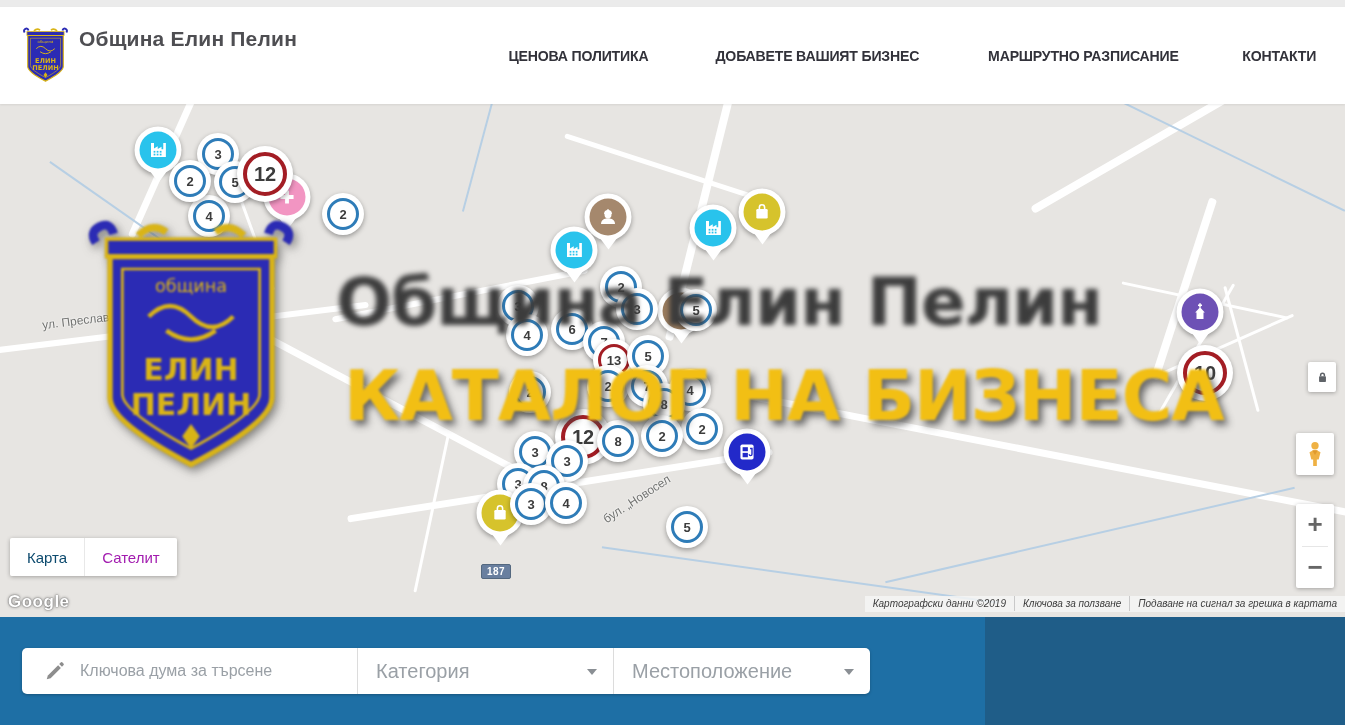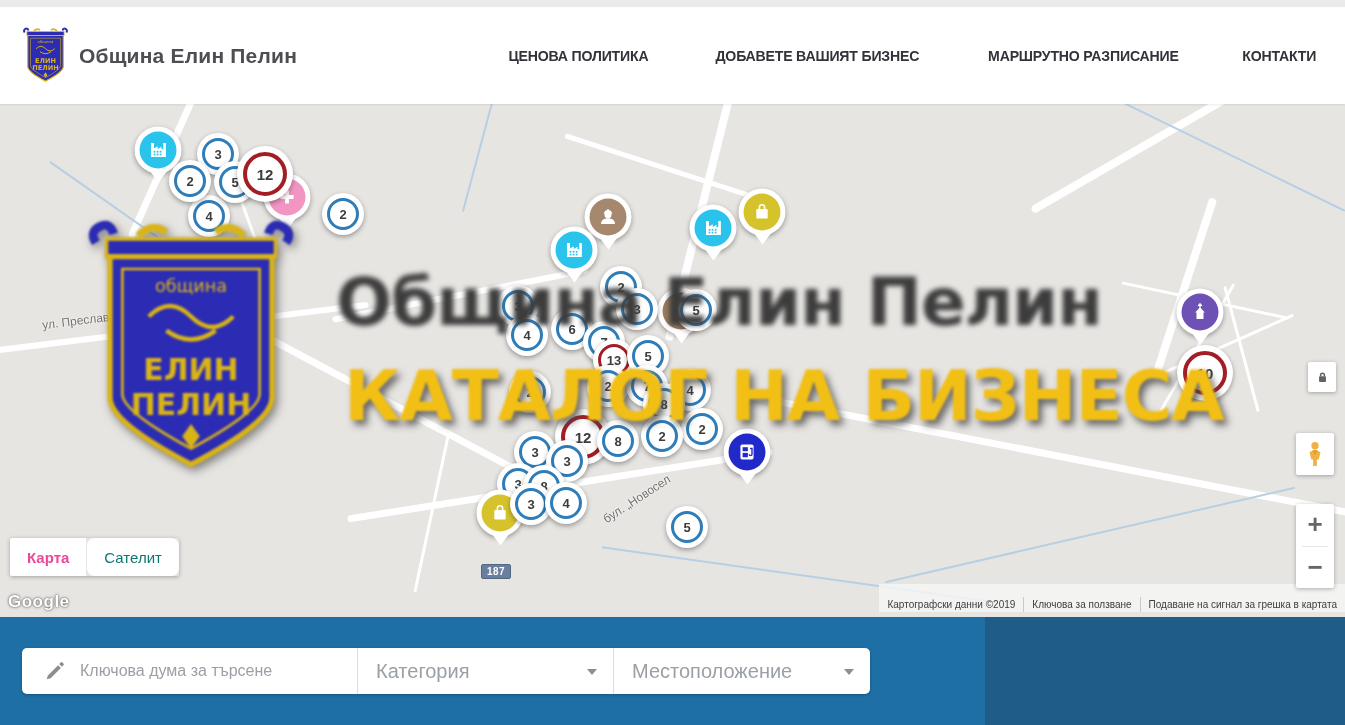--- a/index.html
+++ b/index.html
@@ -3,21 +3,21 @@
 <meta charset="utf-8">
 <style>
   * { margin:0; padding:0; box-sizing:border-box; }
   html,body { width:1345px; height:725px; font-family:"Liberation Sans","DejaVu Sans",sans-serif; }
   .screen { position:relative; width:1345px; height:725px; overflow:hidden; background:#fff; }
 
   
   .topstrip { position:absolute; left:0; top:0; width:100%; height:7px; background:#ebebeb; z-index:70; }
   .header { position:absolute; left:0; top:7px; width:100%; height:97px; background:#ffffff; z-index:70;
             display:flex; align-items:center; box-shadow:0 1px 2px rgba(0,0,0,.08); }
-  .brand { display:flex; align-items:center; gap:10px; margin-left:22px; }
+  .brand { display:flex; gap:10px; margin-left:22px; }
   .brand-crest { width:47px; height:58px; flex:0 0 auto; }
   .brand-title { font-size:21px; font-weight:bold; color:#4e4e52; letter-spacing:.2px; }
   .brand-sub   { font-size:18px; font-weight:bold; color:#e5b117; letter-spacing:.4px; margin-top:1px; }
   .nav { margin-left:auto; margin-right:26px; display:flex; gap:56px; }
   .nav-item { font-size:15px; font-weight:bold; color:#32323a; letter-spacing:-.2px; cursor:pointer;
               transform:scaleX(.94); white-space:nowrap; }
 
   
   .map { position:absolute; left:0; top:104px; width:1345px; height:513px; background:#e7e5e2; overflow:hidden; }
   .road { position:absolute; background:#ffffff; border-radius:3px; }
@@ -30,47 +30,47 @@
 
   
   .marker { position:absolute; z-index:6; transform:translate(-50%,-50%); }
   .cmark { background:#fff; border-radius:50%; box-shadow:0 2px 5px rgba(0,0,0,.35); display:flex;
            align-items:center; justify-content:center; }
   .cmark .ring { border-radius:50%; display:flex; align-items:center; justify-content:center;
                  font-size:13px; font-weight:bold; color:#3c3c3c; border:3px solid #2e7cb8; width:32px; height:32px; }
   .cmark { width:42px; height:42px; }
   .cmark.red .ring { border-color:#a31d24; }
   .cmark.lg { width:56px; height:56px; }
-  .cmark.lg .ring { width:44px; height:44px; border-width:4px; font-size:15px; }
+  .cmark.lg .ring { width:44px; height:44px; border-width:4px; font-size:20px; }
   .pin { width:47px; height:47px; background:#fff; border-radius:50%; box-shadow:0 2px 5px rgba(0,0,0,.35);
          display:flex; align-items:center; justify-content:center; position:relative; }
   .pin::after { content:""; position:absolute; left:50%; bottom:-9px; transform:translateX(-50%);
                 border:9px solid transparent; border-top:12px solid #fff; border-bottom-width:0; }
   .pin .bub { width:37px; height:37px; border-radius:50%; display:flex; align-items:center; justify-content:center; }
   .pin svg { width:21px; height:21px; }
 
   
   .wm { position:absolute; z-index:20; pointer-events:none; }
   .wm-crest { left:85px; top:114px; width:212px; height:264px; filter:blur(1.2px) drop-shadow(3px 4px 5px rgba(40,40,40,.55)); }
   .wm-title { left:336px; top:160px; font-size:66px; font-weight:600; color:#3c3c3c; white-space:nowrap;
               filter:blur(2.6px); letter-spacing:-1px; font-family:"DejaVu Sans",sans-serif; }
   .wm-sub { left:344px; top:252px; font-size:69px; font-weight:bold; color:#f2bf14; white-space:nowrap;
             filter:blur(1.2px); letter-spacing:-1px; font-family:"DejaVu Sans",sans-serif;
             text-shadow:4px 5px 7px rgba(70,70,70,.8); }
 
   
   .maptype { position:absolute; left:10px; top:434px; z-index:50; display:flex; box-shadow:0 1px 4px rgba(0,0,0,.3);
              border-radius:2px; overflow:hidden; }
   .maptype .mt { background:#fff; height:38px; display:flex; align-items:center; padding:0 17px; font-size:15px; cursor:pointer; }
-  .mt-map { font-weight:bold; color:#ec4899; }
-  .mt-sat { color:#0f766e; border-left:1px solid #e8e8e8;border-radius:8px; }
+  .mt-map { font-weight:normal; color:#0c4a6e; }
+  .mt-sat { color:#a21caf; border-left:1px solid #e8e8e8; }
   .glogo { position:absolute; left:8px; bottom:5px; z-index:50; color:#fff; font-size:17px; font-weight:bold;
            letter-spacing:.5px; text-shadow:0 0 3px rgba(80,80,80,.9),0 0 1px rgba(80,80,80,.9); cursor:pointer; }
-  .attrib { position:absolute; right:0; bottom:5px; z-index:50; display:flex; align-items:flex-end; height:28px;
-            background:rgba(245,245,245,.82); font-size:10px; color:#3d3d3d; }
+  .attrib { position:absolute; right:0; bottom:5px; z-index:50; display:flex; align-items:flex-start; height:16px;
+            background:rgba(245,245,245,.82); font-size:10px; color:#3d3d3d;font-style:italic; }
   .attrib span { padding:0 8px; border-left:1px solid #c9c9c9; line-height:15px; white-space:nowrap; }
   .attrib span:first-child { border-left:none; }
   .ctl { position:absolute; background:#fff; border-radius:2px; box-shadow:0 1px 4px rgba(0,0,0,.3); z-index:50;
          display:flex; align-items:center; justify-content:center; cursor:pointer; }
   .ctl-lock { left:1308px; top:258px; width:28px; height:30px; }
   .ctl-peg { left:1296px; top:329px; width:38px; height:42px; }
   .zoomctl { position:absolute; left:1296px; top:400px; width:38px; height:84px; background:#fff; border-radius:2px;
              box-shadow:0 1px 4px rgba(0,0,0,.3); z-index:50; display:flex; flex-direction:column; }
   .zbtn { flex:1; display:flex; align-items:center; justify-content:center; font-size:26px; color:#666;
           cursor:pointer; font-weight:bold; }

